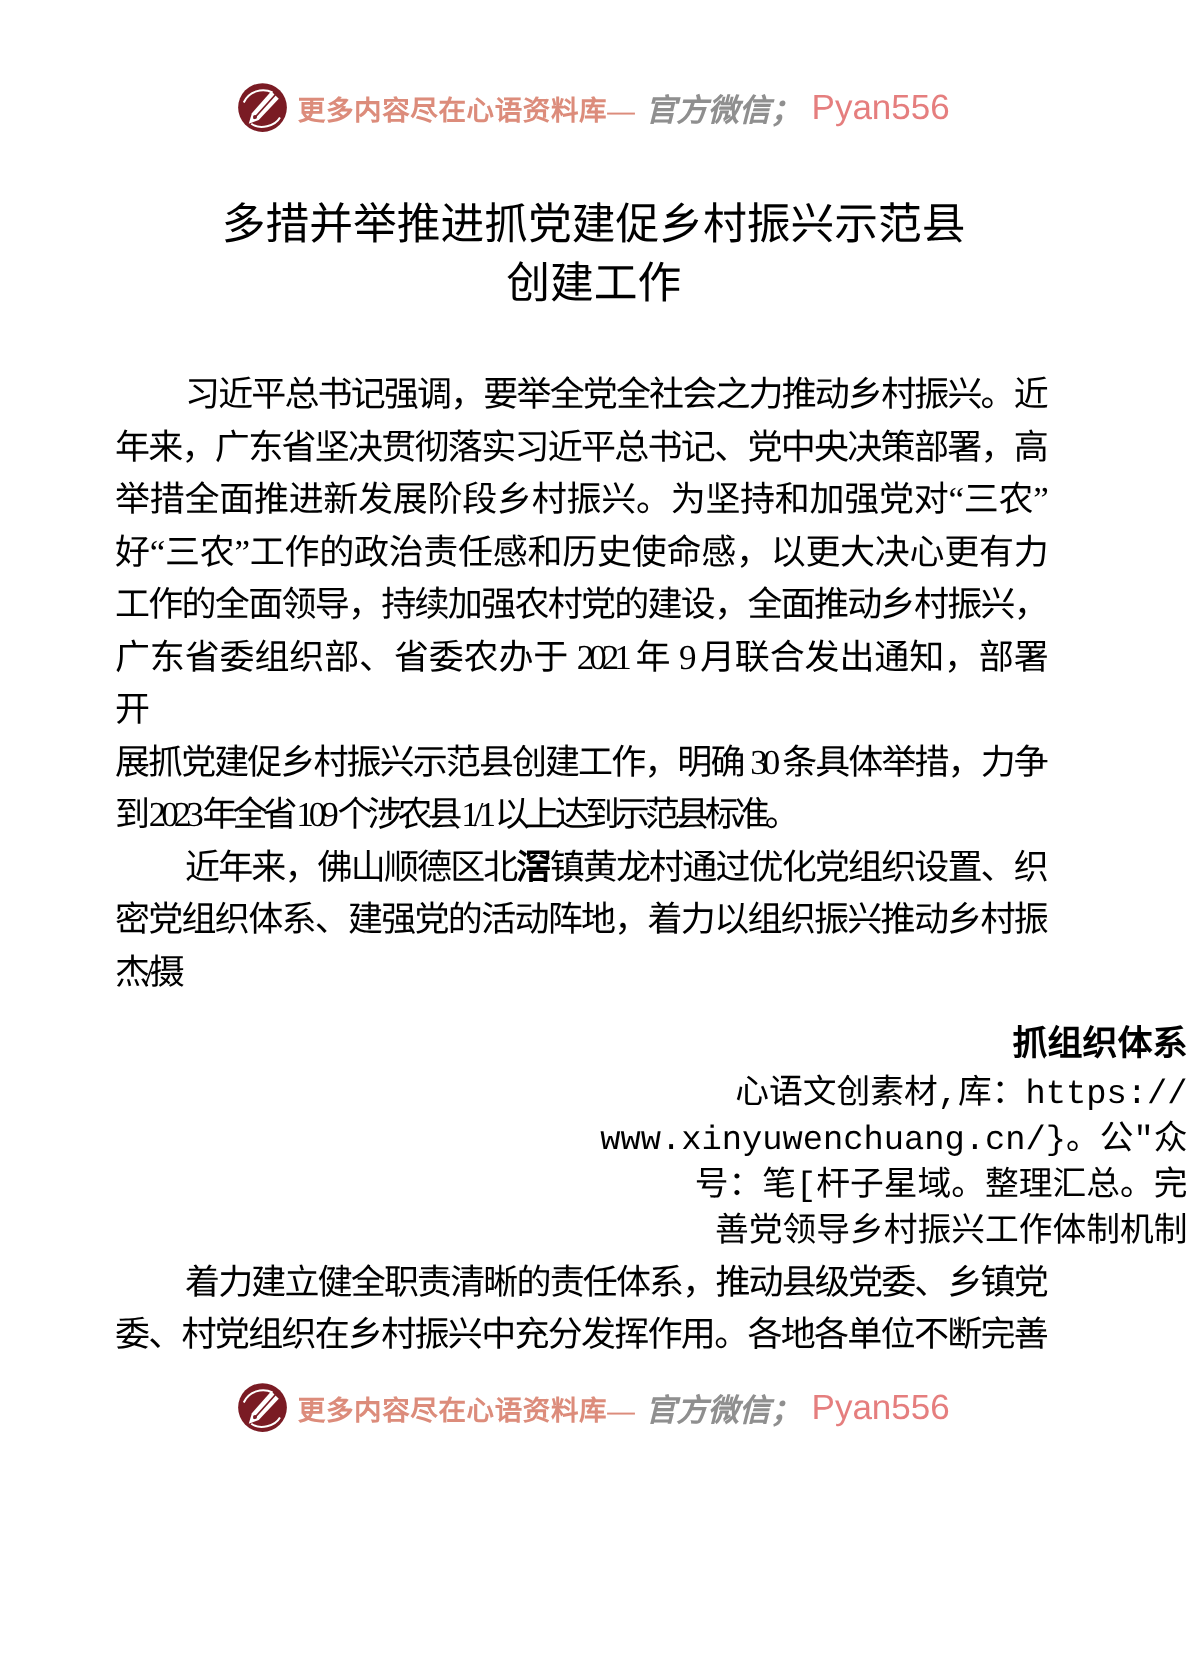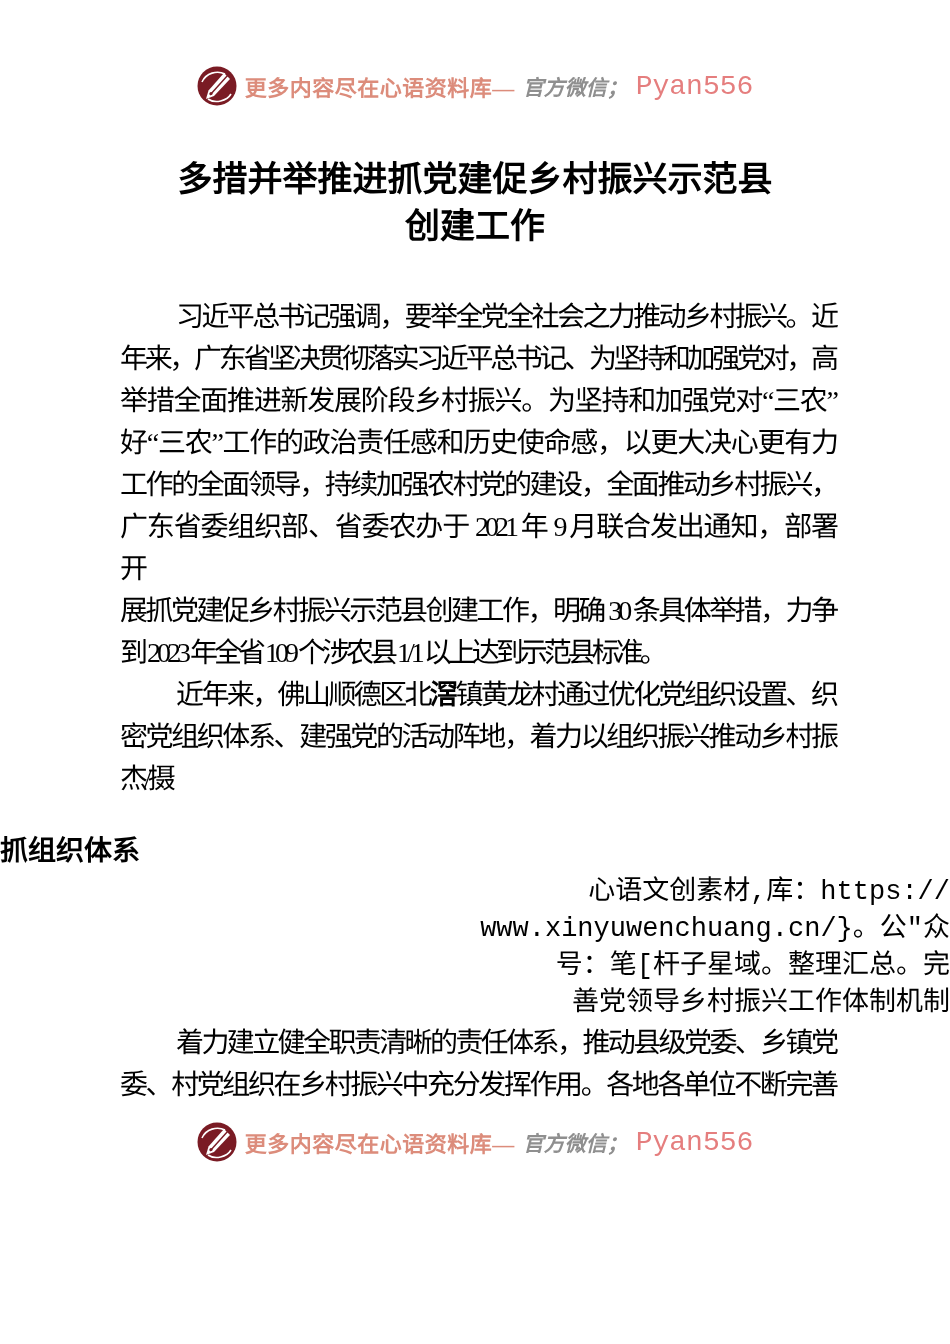--- a/index.html
+++ b/index.html
@@ -7,36 +7,36 @@
     width:950px; height:1344px; background:#ffffff; overflow:hidden;
     font-family:"Liberation Serif","DejaVu Serif",serif; color:#000;
     position:relative; margin:0 auto;
   }
   
   .banner { display:flex; align-items:center; justify-content:center; gap:8px; }
   .banner.header { padding-top:66px; }
   .banner.footer { margin-top:16px; }
   .logo { width:40px; height:40px; flex:0 0 auto; }
   .banner-brand  { font-size:22px; font-weight:bold; color:var(--brand,#DC8C7B); letter-spacing:0.5px; }
-  .banner-channel{ font-size:21px; font-weight:bold; font-style:italic; color:var(--channel,#8F8F8F); }
-  .banner-id     { font-size:28px; color:var(--wid,#E57E7E); font-family:Liberation Mono, monospace; }
+  .banner-channel{ font-size:25px; font-weight:bold; font-style:italic; color:var(--channel,#8F8F8F); }
+  .banner-id     { font-size:28px; color:var(--wid,#E57E7E); font-family:Liberation Sans, sans-serif; }
   
-  .doc-title { margin-top:50px; text-align:center; font-size:35px; line-height:47px; font-weight:bold; }
+  .doc-title { margin-top:50px; text-align:center; font-size:35px; line-height:47px; font-weight:normal; }
   
-  .body-text { margin:46px 115px 0 120px; }
+  .body-text { margin:46px 115px 0 92px; }
   .line {
     font-size:28px; line-height:42px; letter-spacing:-4px;
     text-align:justify; text-align-last:justify;
   }
   .line.open   { text-align-last:left; }
   .line.indent { padding-left:56px; }
   .bold-char   { font-weight:bold; }
   
   .section-heading {
-    margin-top:32px; text-align:left; font-size:28px; line-height:38px;
+    margin-top:16px; text-align:right; font-size:28px; line-height:38px;
     font-weight:bold; font-family:"Liberation Sans","DejaVu Sans",sans-serif;
   }
   
   .watermark { margin-top:4px; text-align:right; }
   .wline {
     font-size:27px; line-height:37px;
     font-family:"Liberation Mono","DejaVu Sans Mono",monospace;
   }
 </style>
 </head>
@@ -62,21 +62,21 @@
 
   <div class="doc-title">
     <div>多措并举推进抓党建促乡村振兴示范县</div>
     <div>创建工作</div>
   </div>
 
   <div class="body-text">
 
     <div>
       <div class="line indent">习近平总书记强调，要举全党全社会之力推动乡村振兴。近</div>
-      <div class="line">年来，广东省坚决贯彻落实习近平总书记、为坚持和加强党对，高</div>
+      <div class="line">年来，广东省坚决贯彻落实习近平总书记、党中央决策部署，高</div>
       <div class="line">举措全面推进新发展阶段乡村振兴。为坚持和加强党对“三农”</div>
       <div class="line">好“三农”工作的政治责任感和历史使命感，以更大决心更有力</div>
       <div class="line">工作的全面领导，持续加强农村党的建设，全面推动乡村振兴，</div>
       <div class="line">广东省委组织部、省委农办于 2021 年 9 月联合发出通知，部署</div>
       <div class="line open">开</div>
       <div class="line">展抓党建促乡村振兴示范县创建工作，明确 30 条具体举措，力争</div>
       <div class="line open">到 2023 年全省 109 个涉农县 1/1 以上达到示范县标准。</div>
     </div>
 
     <div>

